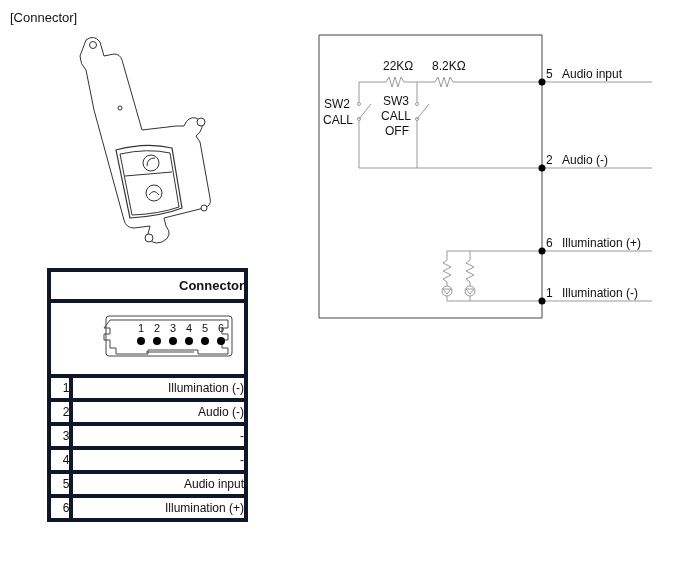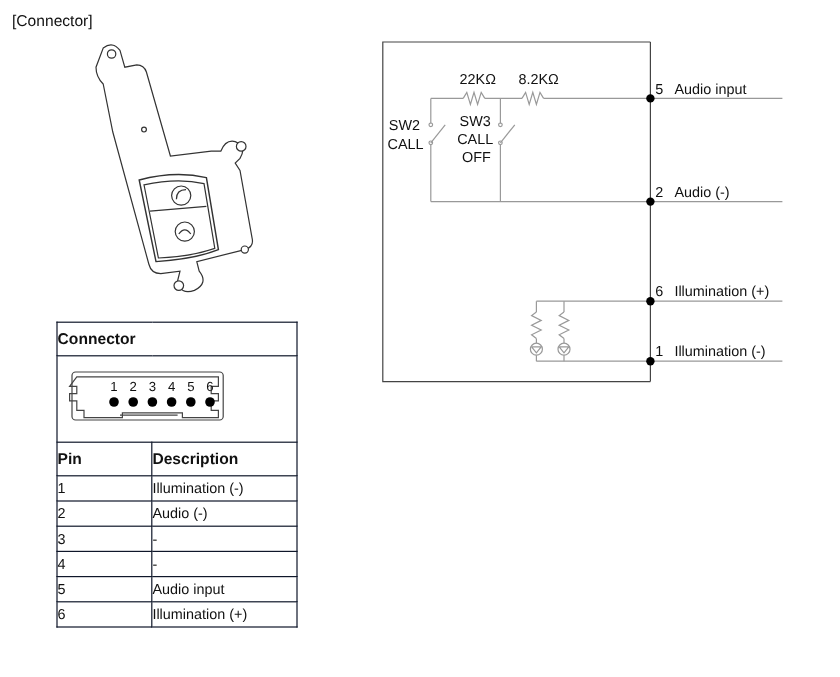--- a/index.html
+++ b/index.html
@@ -1,20 +1,20 @@
 <!DOCTYPE html>
 <html><head>
 <meta charset="utf-8">
 <style>
   html,body{margin:0;padding:0;background:#fff;}
   body{width:700px;height:564px;position:relative;overflow:hidden;font-family:"Liberation Sans",sans-serif;color:#111;}
   .section-label{position:absolute;left:10px;top:10px;font-size:13px;}
   .device{position:absolute;left:60px;top:30px;}
   table.conn{position:absolute;left:47px;top:268px;width:201px;border-collapse:collapse;font-size:12px;}
-  table.conn td, table.conn th{border:1px solid #0f172a;text-align:left;padding:0;height:20px;}
+  table.conn td, table.conn th{border:4px solid #0f172a;text-align:right;padding:0;height:20px;}
   table.conn th{font-weight:bold;font-size:13px;height:27px;}
   table.conn .imgcell{height:71px;}
   table.conn .pin{width:78px;}
   .schem{position:absolute;left:0;top:0;}
   .schem text{font-family:"Liberation Sans",sans-serif;}
 </style>
 </head>
 <body>
 
 <div class="section-label">[Connector]</div>
@@ -62,24 +62,20 @@
         <circle cx="47" cy="29" r="4"></circle>
         <circle cx="63" cy="29" r="4"></circle>
         <circle cx="79" cy="29" r="4"></circle>
         <circle cx="95" cy="29" r="4"></circle>
         <circle cx="111" cy="29" r="4"></circle>
         <circle cx="127" cy="29" r="4"></circle>
       </g>
     </svg>
   </td>
       </tr>
-  <tr>
-    <th class="pin">Pin</th>
-    <th>Description</th>
-  </tr>
   <tr>
         <td>1</td>
         <td>Illumination (-)</td>
       </tr>
   <tr>
         <td>2</td>
         <td>Audio (-)</td>
       </tr>
   <tr>
         <td>3</td>

